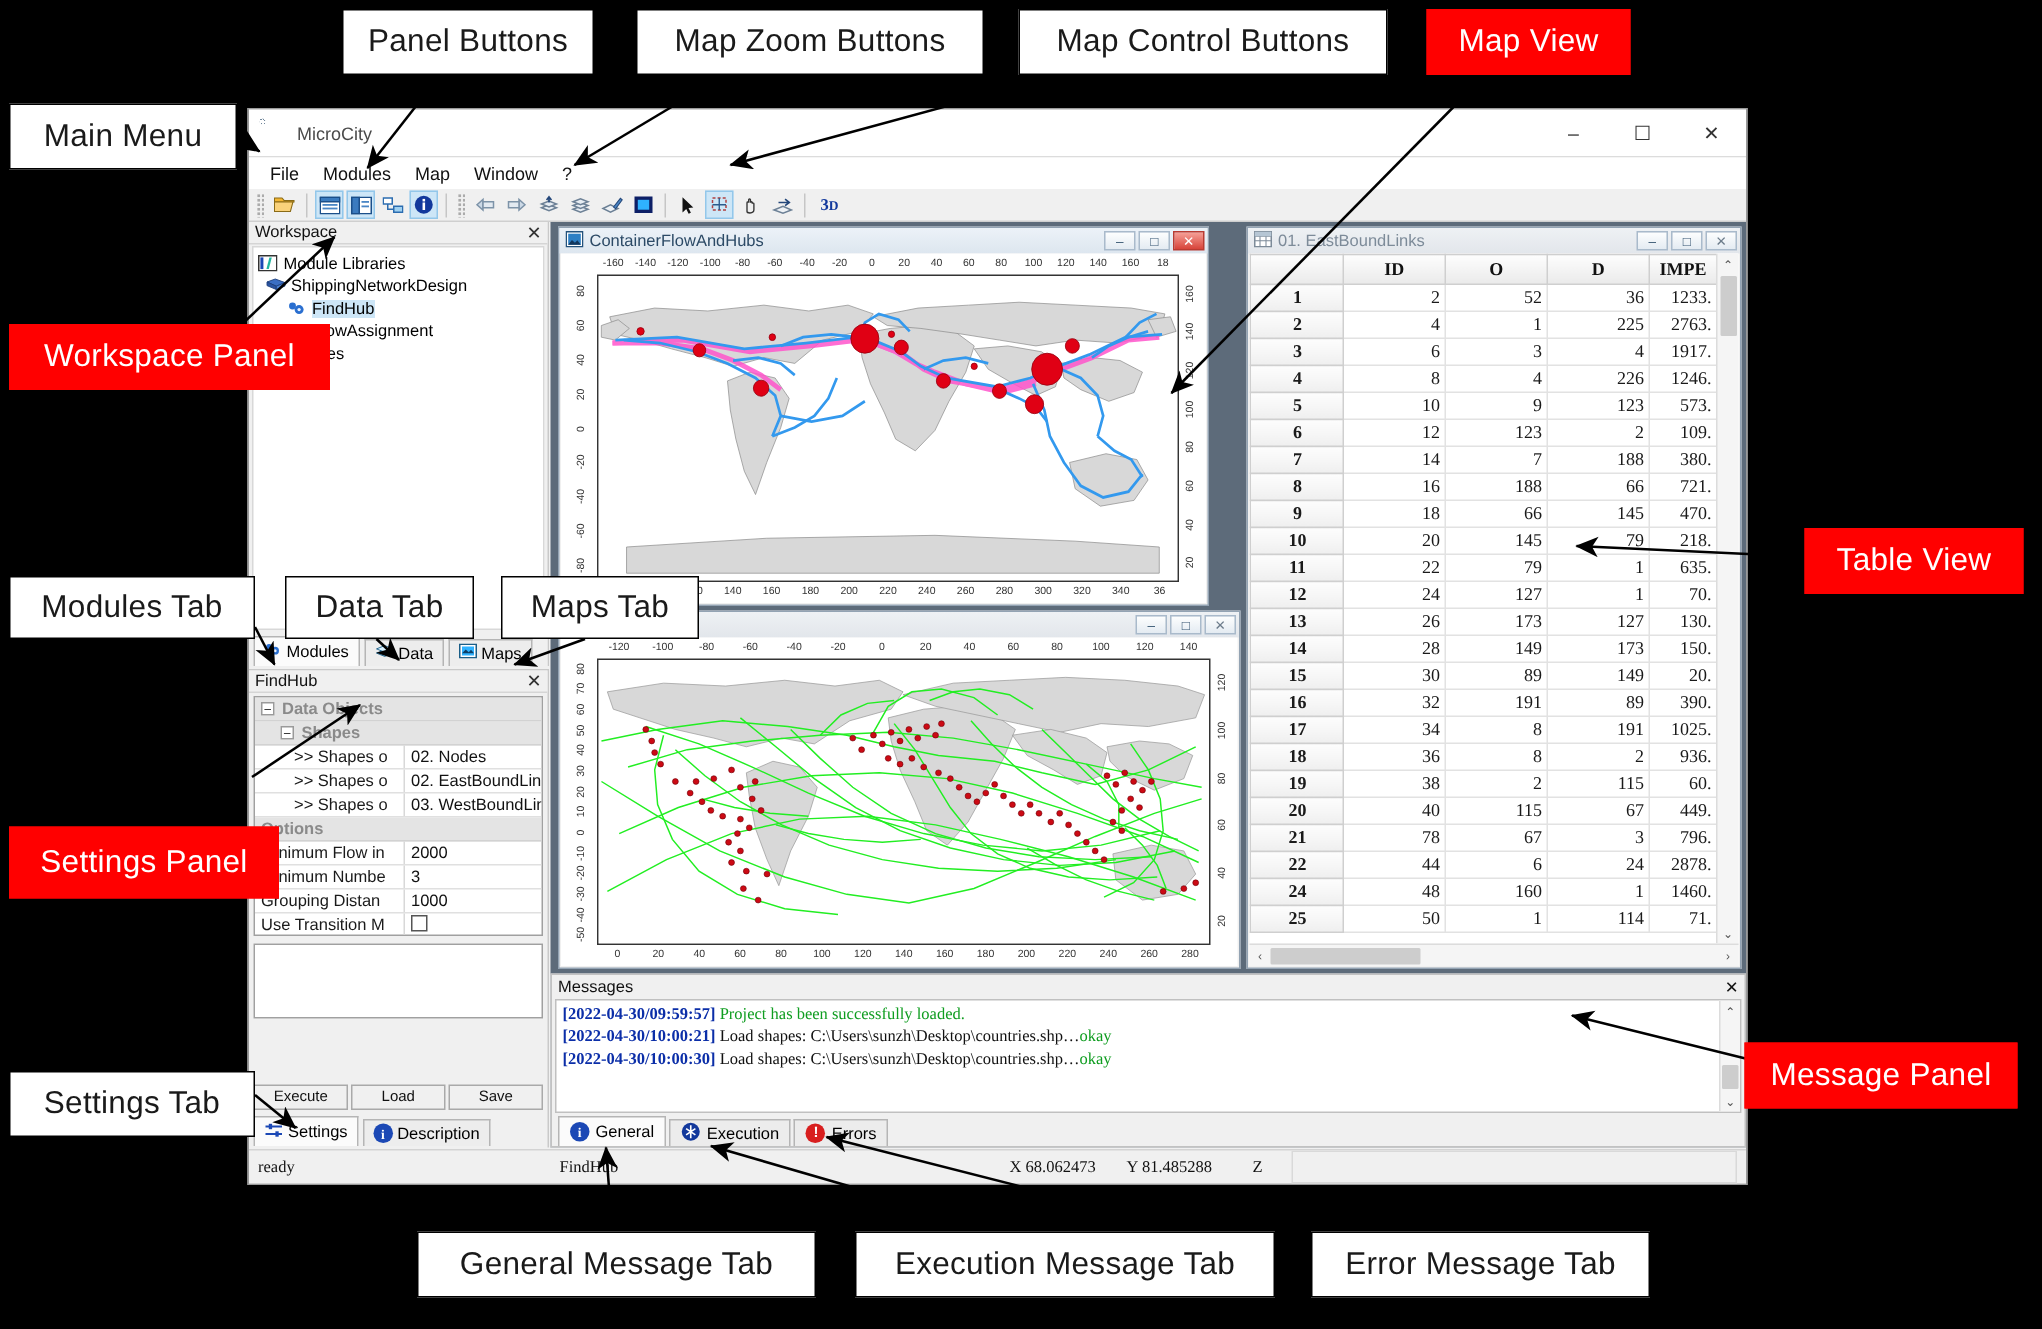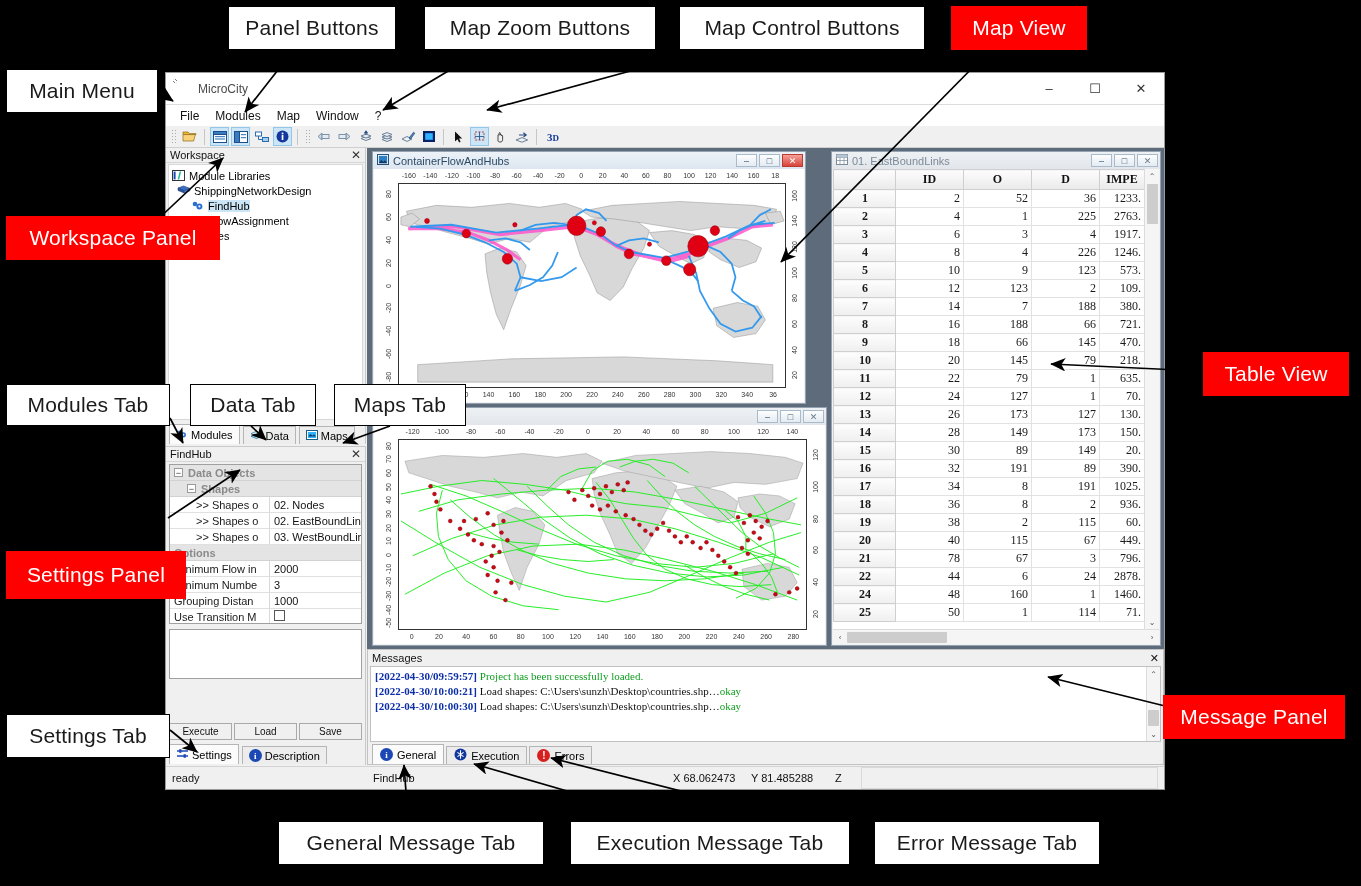--- a/index.html
+++ b/index.html
@@ -197,21 +197,21 @@
   .ok { color:#0f9d20; }
   .grn { color:#0f9d20; }
   .msg-tabs { position:absolute; left:4px; bottom:0; height:21px; display:flex; align-items:flex-end; }
   .mtab { height:18px; display:flex;align-items:center; gap:4px; padding:0 7px;
           border:1px solid #b5b5b5; border-bottom:none; background:#ececec; font-size:11px;
           margin-right:2px; }
   .mtab.active { background:#fbfbfb; height:20px; }
 
   
   #statusbar { position:absolute; left:0; right:0; bottom:0; height:23px; background:#f0f0f0;
-     border-top:1px solid #d3d3d3; display:flex; align-items:center; font-size:11px; color:#111; }
+     border-top:1px solid #d3d3d3; display:flex; align-items:center; font-size:11px; color:#111;font-family:Liberation Serif, serif; }
   #statusbar .cell { padding:0 6px; height:100%; display:flex; align-items:center; }
   .sunken { background:#f0f0f0; border:1px solid #d9d9d9; }
 
   
   .ic-info { width:13px;height:13px;border-radius:50%;background:#1b48b5;color:#fff;
      font-size:9px;font-weight:bold;display:flex;align-items:center;justify-content:center;
      font-family:"Liberation Serif", serif;}
   .ic-err { width:13px;height:13px;border-radius:50%;background:#d81f1f;color:#fff;
      font-size:10px;font-weight:bold;display:flex;align-items:center;justify-content:center;}
 </style>

